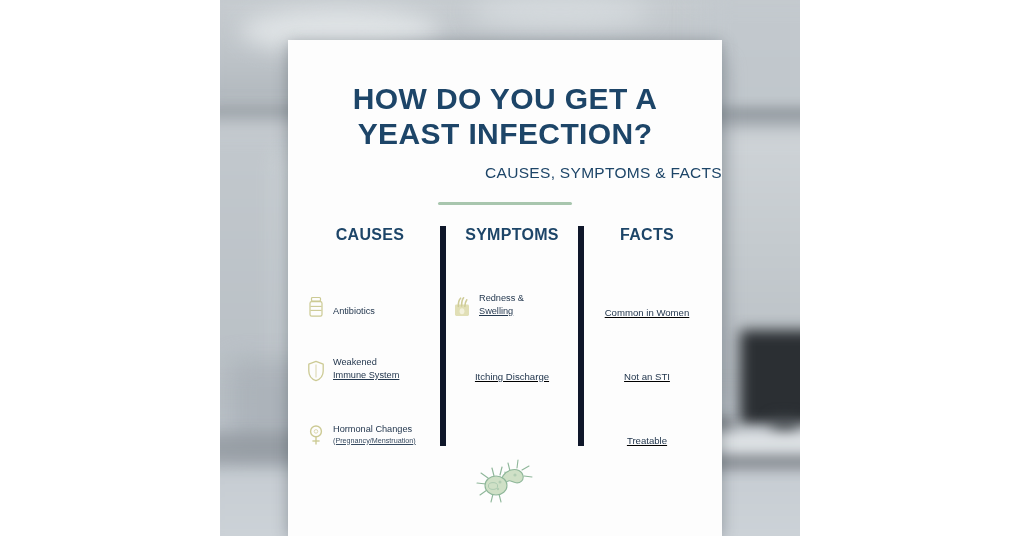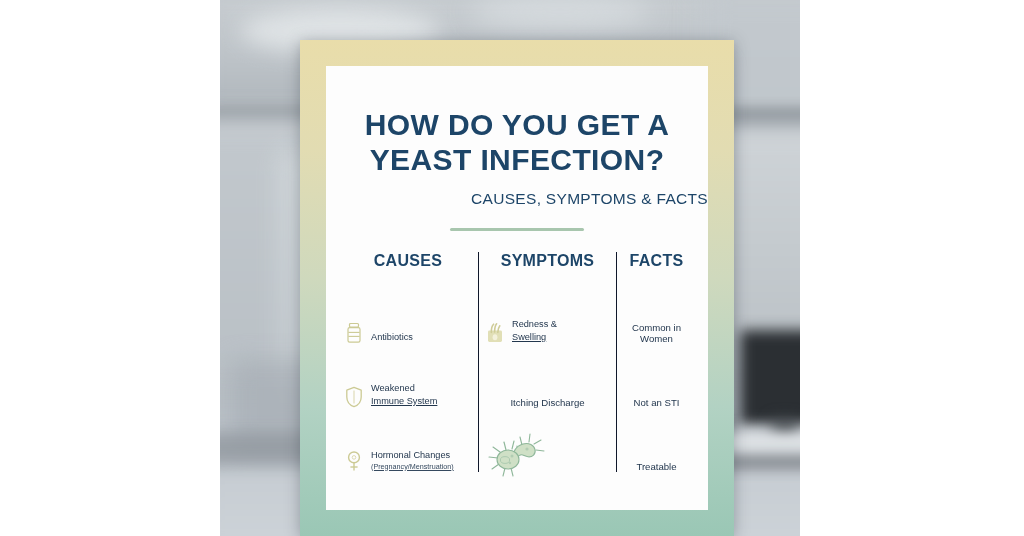--- a/index.html
+++ b/index.html
@@ -121,26 +121,26 @@
   .margin {
     position: absolute; top: 0; height: 536px;
     background: #ffffff;
   }
   .margin.left  { left: 0;   width: 220px; }
   .margin.right { left: 800px; width: 224px; }
 
   
   #poster {
     position: absolute;
-    left: 300px;
+    left: 288px;
     top: 40px;
     width: 434px;
     height: 496px;
     background: linear-gradient(180deg, #e9ddaa 0%, #e2dcb2 22%, #cfd9bd 48%, #b2d2c3 74%, #9ac7b5 100%);
-    padding: 26px;
+    padding: 0;
     box-shadow: 0 2px 14px rgba(40,50,60,.35);
   }
   #poster-inner {
     width: 100%;
     height: 100%;
     background: #fdfdfd;
     position: relative;
     overflow: hidden;
   }
 
@@ -176,21 +176,21 @@
     display: flex;
     margin-top: 21px;
     padding: 0 12px;
     position: relative;
   }
   .col {
     flex: 1;
     position: relative;
     padding: 0 6px;
   }
-  .col + .col { border-left: 1px solid #0f172a; }
+  .col + .col { border-left: 6px solid #0f172a; }
   .col.c1 { flex: 0 0 140px; }
   .col.c2 { flex: 0 0 138px; }
   .col.c3 { flex: 1; }
 
   .col-head {
     text-align: center;
     color: #1d4568;
     font-weight: bold;
     font-size: 16px;
     letter-spacing: .3px;
@@ -198,21 +198,21 @@
   }
 
   .item {
     display: flex;
     align-items: flex-end;
     gap: 7px;
     min-height: 34px;
     margin-bottom: 30px;
   }
   .item:last-child { margin-bottom: 0; }
-  .item.center { justify-content: center; }
+  .item.center { justify-content: center; text-decoration: underline; }
 
   .ico {
     flex: 0 0 20px;
     width: 20px;
     height: 22px;
     display: block;
   }
   .item-text {
     color: #23374e;
     font-size: 9.2px;

